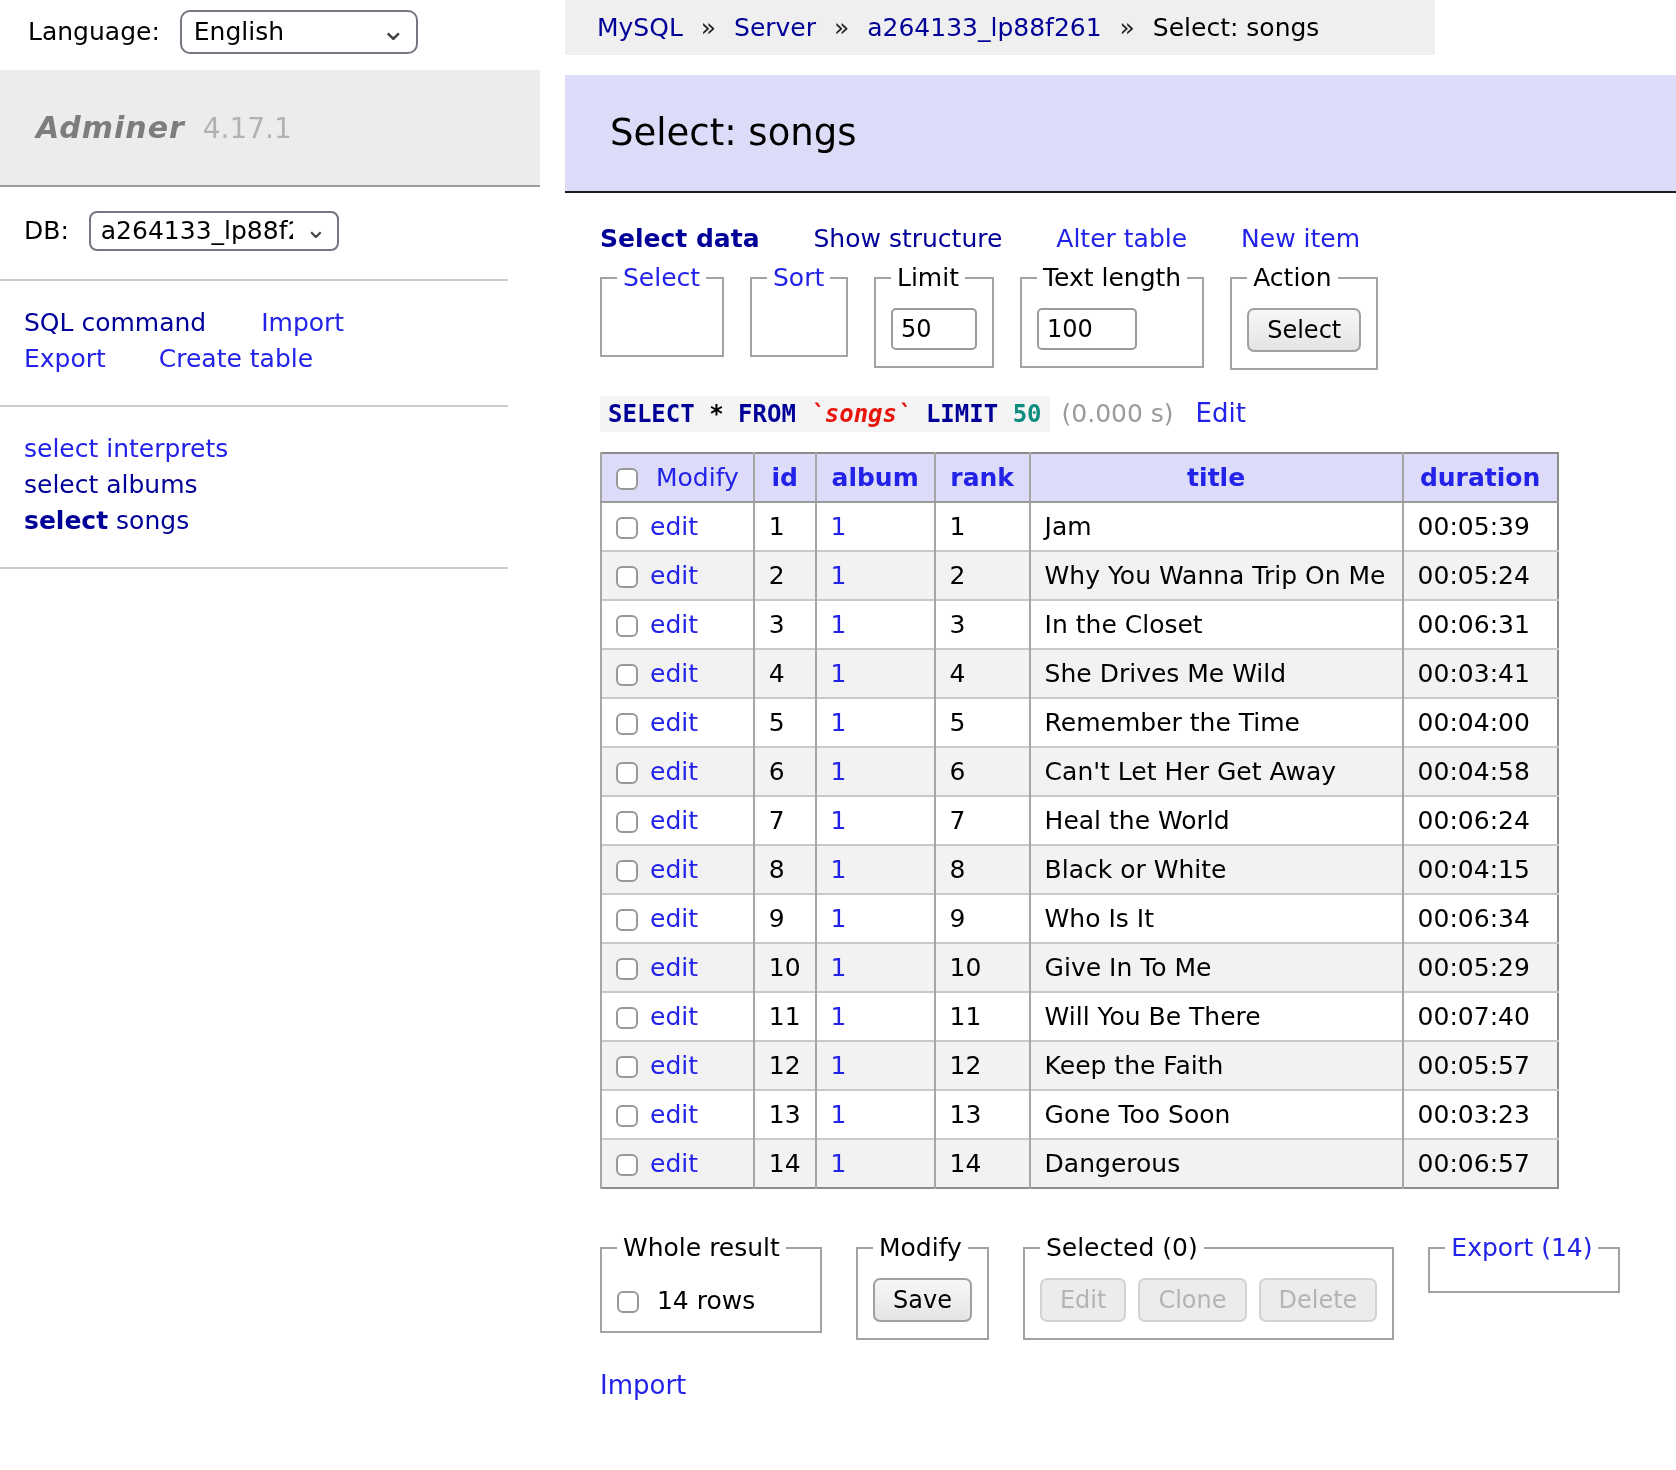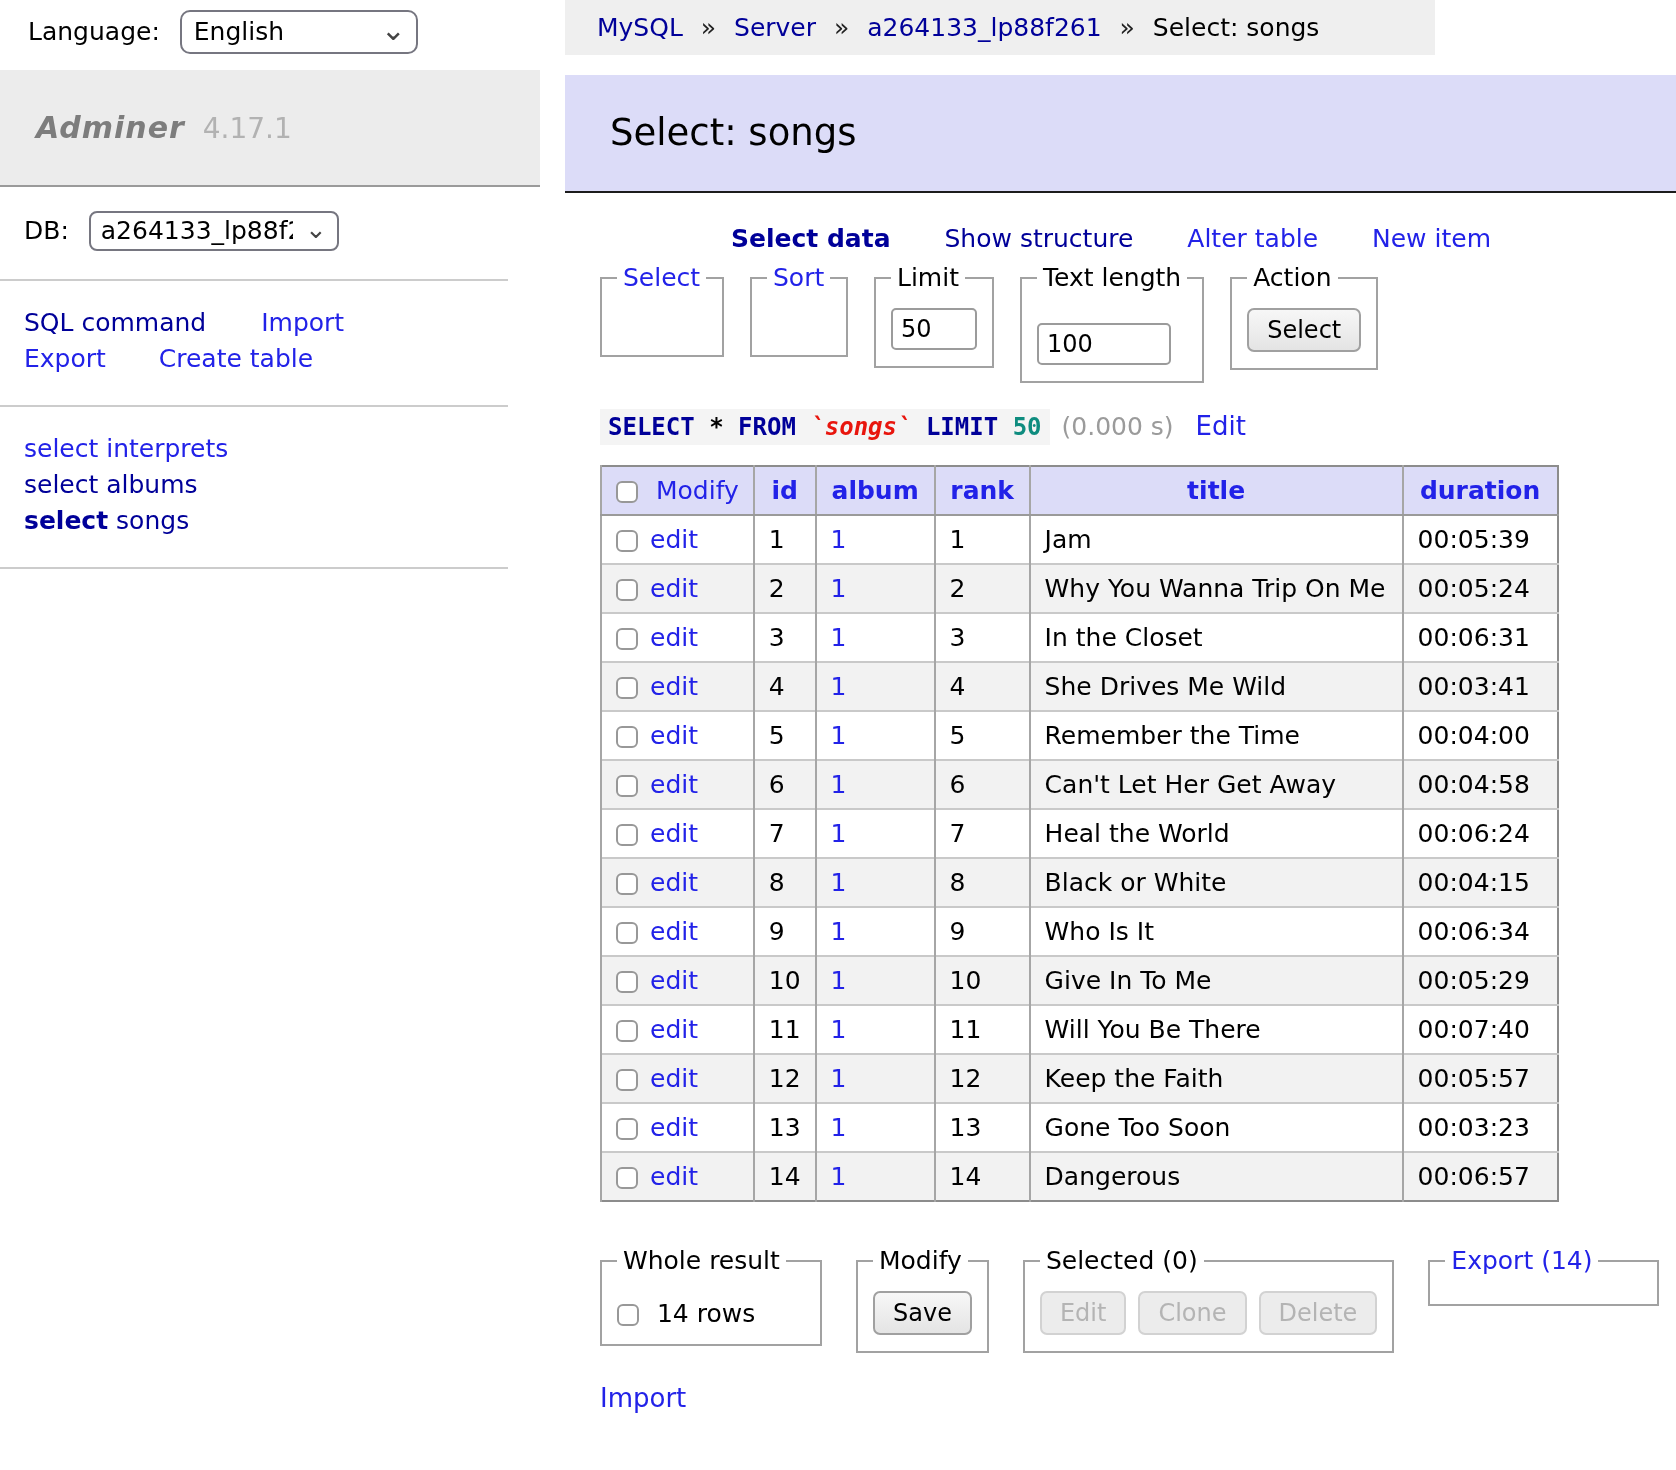--- a/index.html
+++ b/index.html
@@ -75,34 +75,34 @@
   #content{position:absolute;top:0;left:565px;width:1111px;}
   #breadcrumb{
     display:inline-block;background:var(--bc-bg);
     padding:13px 116px 13px 32px;white-space:nowrap;
   }
   #breadcrumb .sep{color:#222;margin:0 10px;}
   h2{
     margin:20px 0 0;background:var(--lav);border-bottom:2px solid #1c1c1c;
     padding:36px 0 37px 45px;font-size:37px;font-weight:normal;
   }
-  .tabs{margin:31px 8px 0 35px;text-align:center;}
+  .tabs{margin:31px 8px 0 35px;}
   .tabs a{margin-right:46px;}
 
   .fsrow{margin:10px 0 0 35px;display:flex;align-items:flex-start;gap:26px;}
   fieldset{
     border:2px solid #a2a2a2;margin:0;padding:8px 15px 16px;min-height:94px;
   }
   fieldset.short{min-height:60px;}
   legend{padding:0 6px;}
   .fs-empty-select{width:90px;}
   .fs-empty-search{width:97px;}
   .fs-empty-sort{width:64px;}
   #limit-input{width:86px;margin-top:8px;}
-  #textlen-input{width:134px;margin-top:23px;}
+  #textlen-input{width:100px;margin-top:8px;}
   .fs-action button{margin-top:8px;}
 
   .sql{margin:28px 0 0 35px;}
   .sql code{
     font-family:"DejaVu Sans Mono","Liberation Mono",monospace;
     font-size:24px;font-weight:bold;background:#f4f4f4;padding:4px 8px;
   }
   .kw{color:var(--navy);}
   .str{color:var(--red);font-style:italic;}
   .num{color:var(--teal);}
@@ -122,21 +122,21 @@
   thead th:first-child{text-align:left;}
   tbody tr:nth-child(even) td{background:#f2f2f2;}
   td.c-mod a{margin-left:2px;}
 
   
   .fsrow2{margin:44px 0 0 35px;display:flex;align-items:flex-start;gap:34px;}
   .fs-whole{width:222px;}
   .fs-whole .inner{margin-top:16px;}
   .fs-save button{margin-top:8px;}
   .fs-selected .btns{margin-top:8px;display:flex;gap:12px;}
-  .fs-export{width:231px;}
+  .fs-export{width:192px;}
   .import{margin:30px 0 0 35px;font-size:26px;display:inline-block;}
 </style>
 </head>
 <body>
 
 <div id="lang">
   <span class="lab">Language:</span>
   <span class="selwrap">
     <select style="width:238px;">
       <option>English</option>

